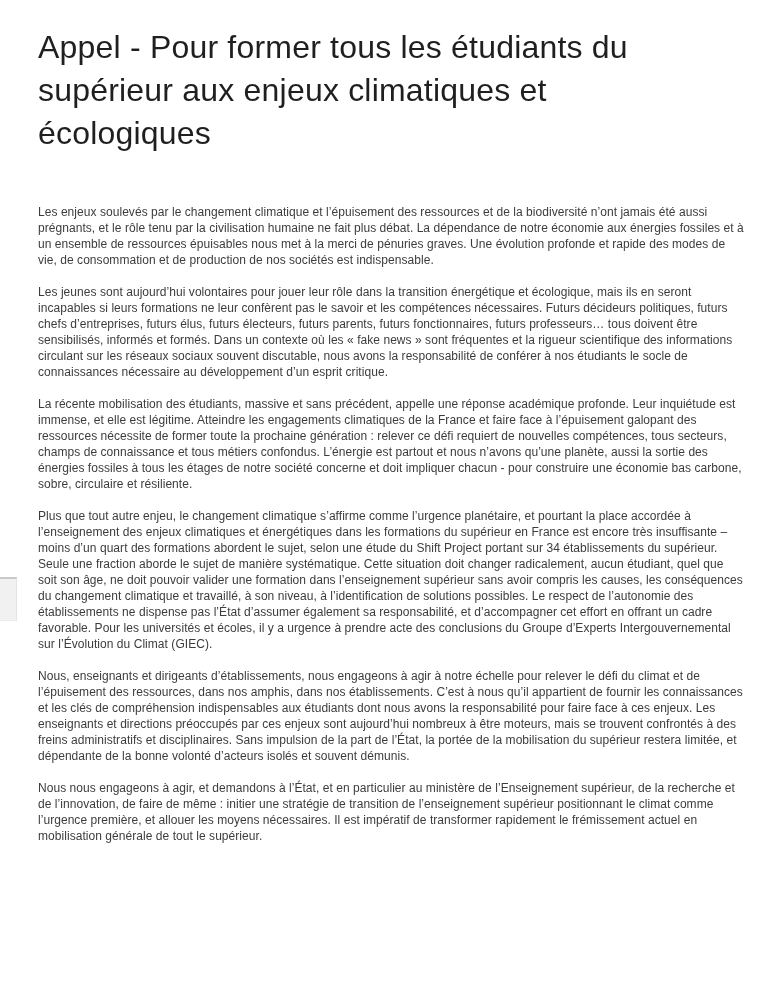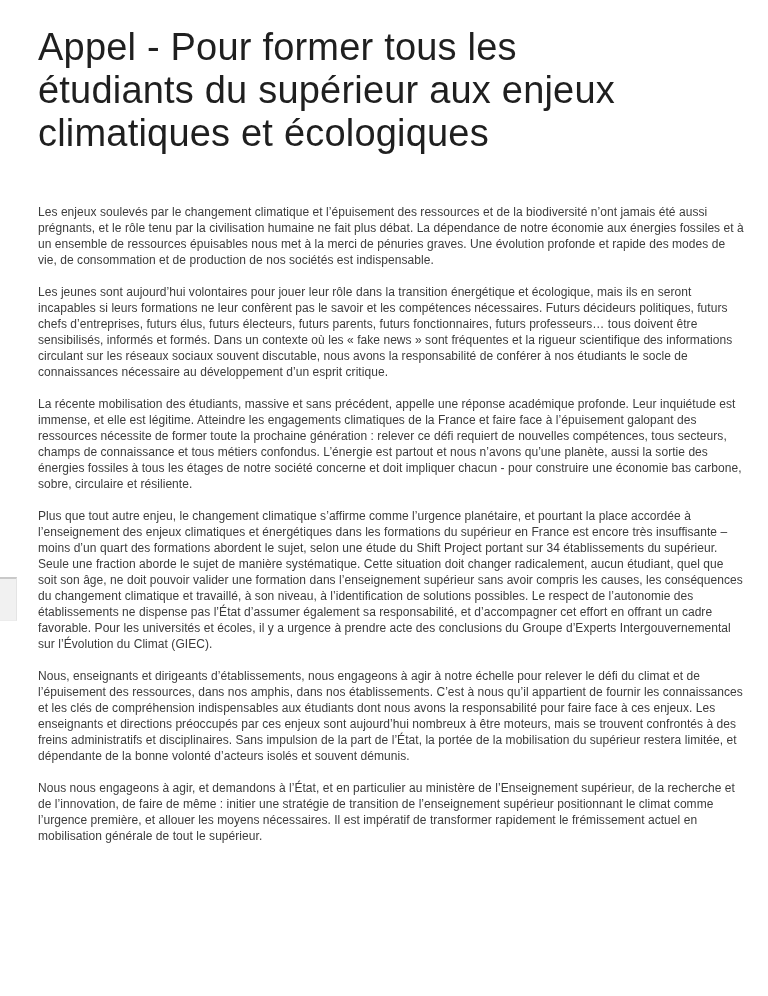--- a/index.html
+++ b/index.html
@@ -19,21 +19,21 @@
     top: 0;
     left: 0;
     width: 768px;
     height: 996px;
     background: #ffffff;
   }
   .content {
     padding: 26px 22px 0 38px;
   }
   h1.page-title {
-    font-size: 38px;
+    font-size: 32px;
     line-height: 43px;
     font-weight: 400;
     letter-spacing: 0.2px;
     color: #1f1f1f;
     margin: 0 0 49px 0;
     max-width: 624px;
   }
   .body-text {
     max-width: 707px;
   }

